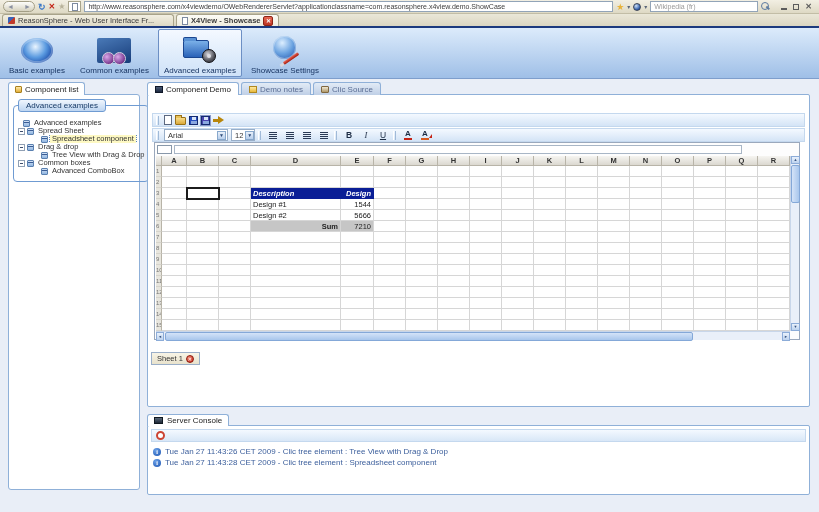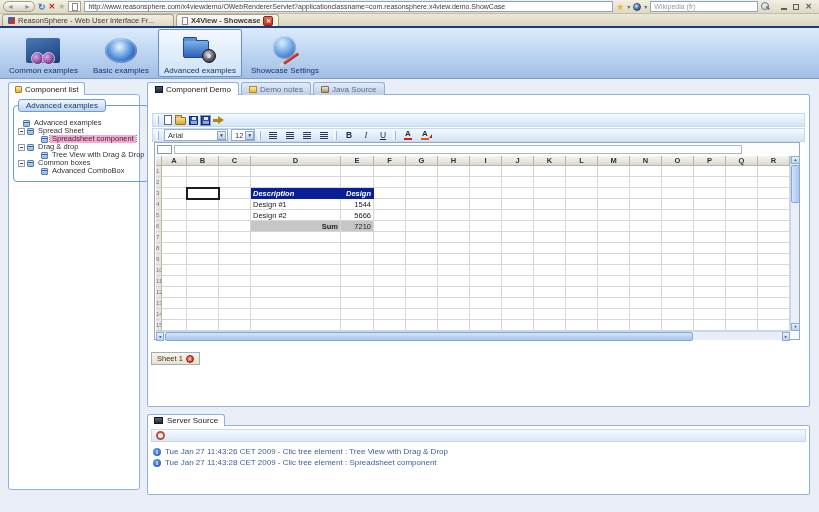--- a/index.html
+++ b/index.html
@@ -141,21 +141,21 @@
     color: #333; white-space: nowrap; overflow: hidden; }
   .expander { width: 7px; height: 7px; flex: none; border: 1px solid #90a0b4; background: #fff;
     position: relative; margin-right: 2px; }
   .expander::after { content: ""; position: absolute; left: 1px; top: 2px; width: 3px; height: 1px;
     background: #3c4c6c; }
   .node-icon { width: 7px; height: 7px; flex: none; margin-right: 2px; position: relative;
     background: linear-gradient(#d4e3f6, #8fb4e0); border: 1px solid #5a80b0; border-radius: 1px; }
   .node-icon::after { content: ""; position: absolute; top: 1px; left: 0; right: 0; height: 1px;
     background: #3a5c94; }
   .tree-label { padding: 0 2px; }
-  .tree-row.selected .tree-label { background: #f9a8d4; outline: 1px dotted #5a82b8; }
+  .tree-row.selected .tree-label { background: #fef9c3; outline: 1px dotted #5a82b8; }
   
   .main-tabs { position: absolute; top: 82px; left: 147px; height: 13px; z-index: 2;
     display: flex; gap: 2px; }
   .mtab { display: inline-flex; align-items: center; gap: 3px; padding: 0 7px; height: 13px;
     border: 1px solid #8fb0d8; border-bottom: none; border-radius: 3px 3px 0 0; font-size: 8px; }
   .mtab.active { background: #fff; color: #222; }
   .mtab.inactive { background: linear-gradient(#e2ebf6, #bfcfe6); color: #5a6d94; justify-content: space-between; }
   .ic-demo { width: 8px; height: 7px; background: linear-gradient(#4a5a74, #1c2840);
     border: 1px solid #101828; }
   .ic-notes { width: 8px; height: 7px; background: linear-gradient(#ffe9a0, #e8b83a);
@@ -313,26 +313,26 @@
   </div>
   <div class="btab active">
     <span class="pageicon"></span>
     <span>X4View - Showcase</span>
     <span class="tab-close">✕</span>
   </div>
 </div>
 
 <div class="app-toolbar">
   <div class="tool-big">
+    <span class="icon-orb"></span>
+    <span class="lbl">Basic examples</span>
+  </div>
+  <div class="tool-big">
     <span class="icon-binocs"></span>
     <span class="lbl">Common examples</span>
-  </div>
-  <div class="tool-big">
-    <span class="icon-orb"></span>
-    <span class="lbl">Basic examples</span>
   </div>
   <div class="tool-big selected">
     <span class="icon-folderfilm">
         <span class="folder"></span>
         <span class="reel"></span>
       </span>
     <span class="lbl">Advanced examples</span>
   </div>
   <div class="tool-big">
     <span class="icon-globe-tools">
@@ -397,21 +397,21 @@
   <div class="mtab active">
     <span class="ic-demo"></span>
     <span>Component Demo</span>
   </div>
   <div class="mtab inactive">
     <span class="ic-notes"></span>
     <span>Demo notes</span>
   </div>
   <div class="mtab inactive">
     <span class="ic-java"></span>
-    <span>Java Source</span>
+    <span>Clic Source</span>
   </div>
 </div>
 
 <div class="main-panel">
   <div class="tb tb1">
     <span class="grip"></span>
     <span class="ic-new"></span>
     <span class="ic-open"></span>
     <span class="ic-save"></span>
     <span class="ic-save alt"></span>
@@ -808,21 +808,21 @@
   </div>
 
   <div class="sheet-tab">
     <span>Sheet 1</span>
     <span class="sheet-close">✕</span>
   </div>
 </div>
 
 <div class="console-tab">
   <span class="ic-console"></span>
-  <span>Server Source</span>
+  <span>Server Console</span>
 </div>
 <div class="console-panel">
   <div class="console-toolbar">
     <span class="ic-clear"></span>
   </div>
   <div class="log-list">
       <div class="log-row">
         <span class="ic-info">i</span>
         <span>Tue Jan 27 11:43:26 CET 2009 - Clic tree element : Tree View with Drag &amp; Drop</span>
       </div>

